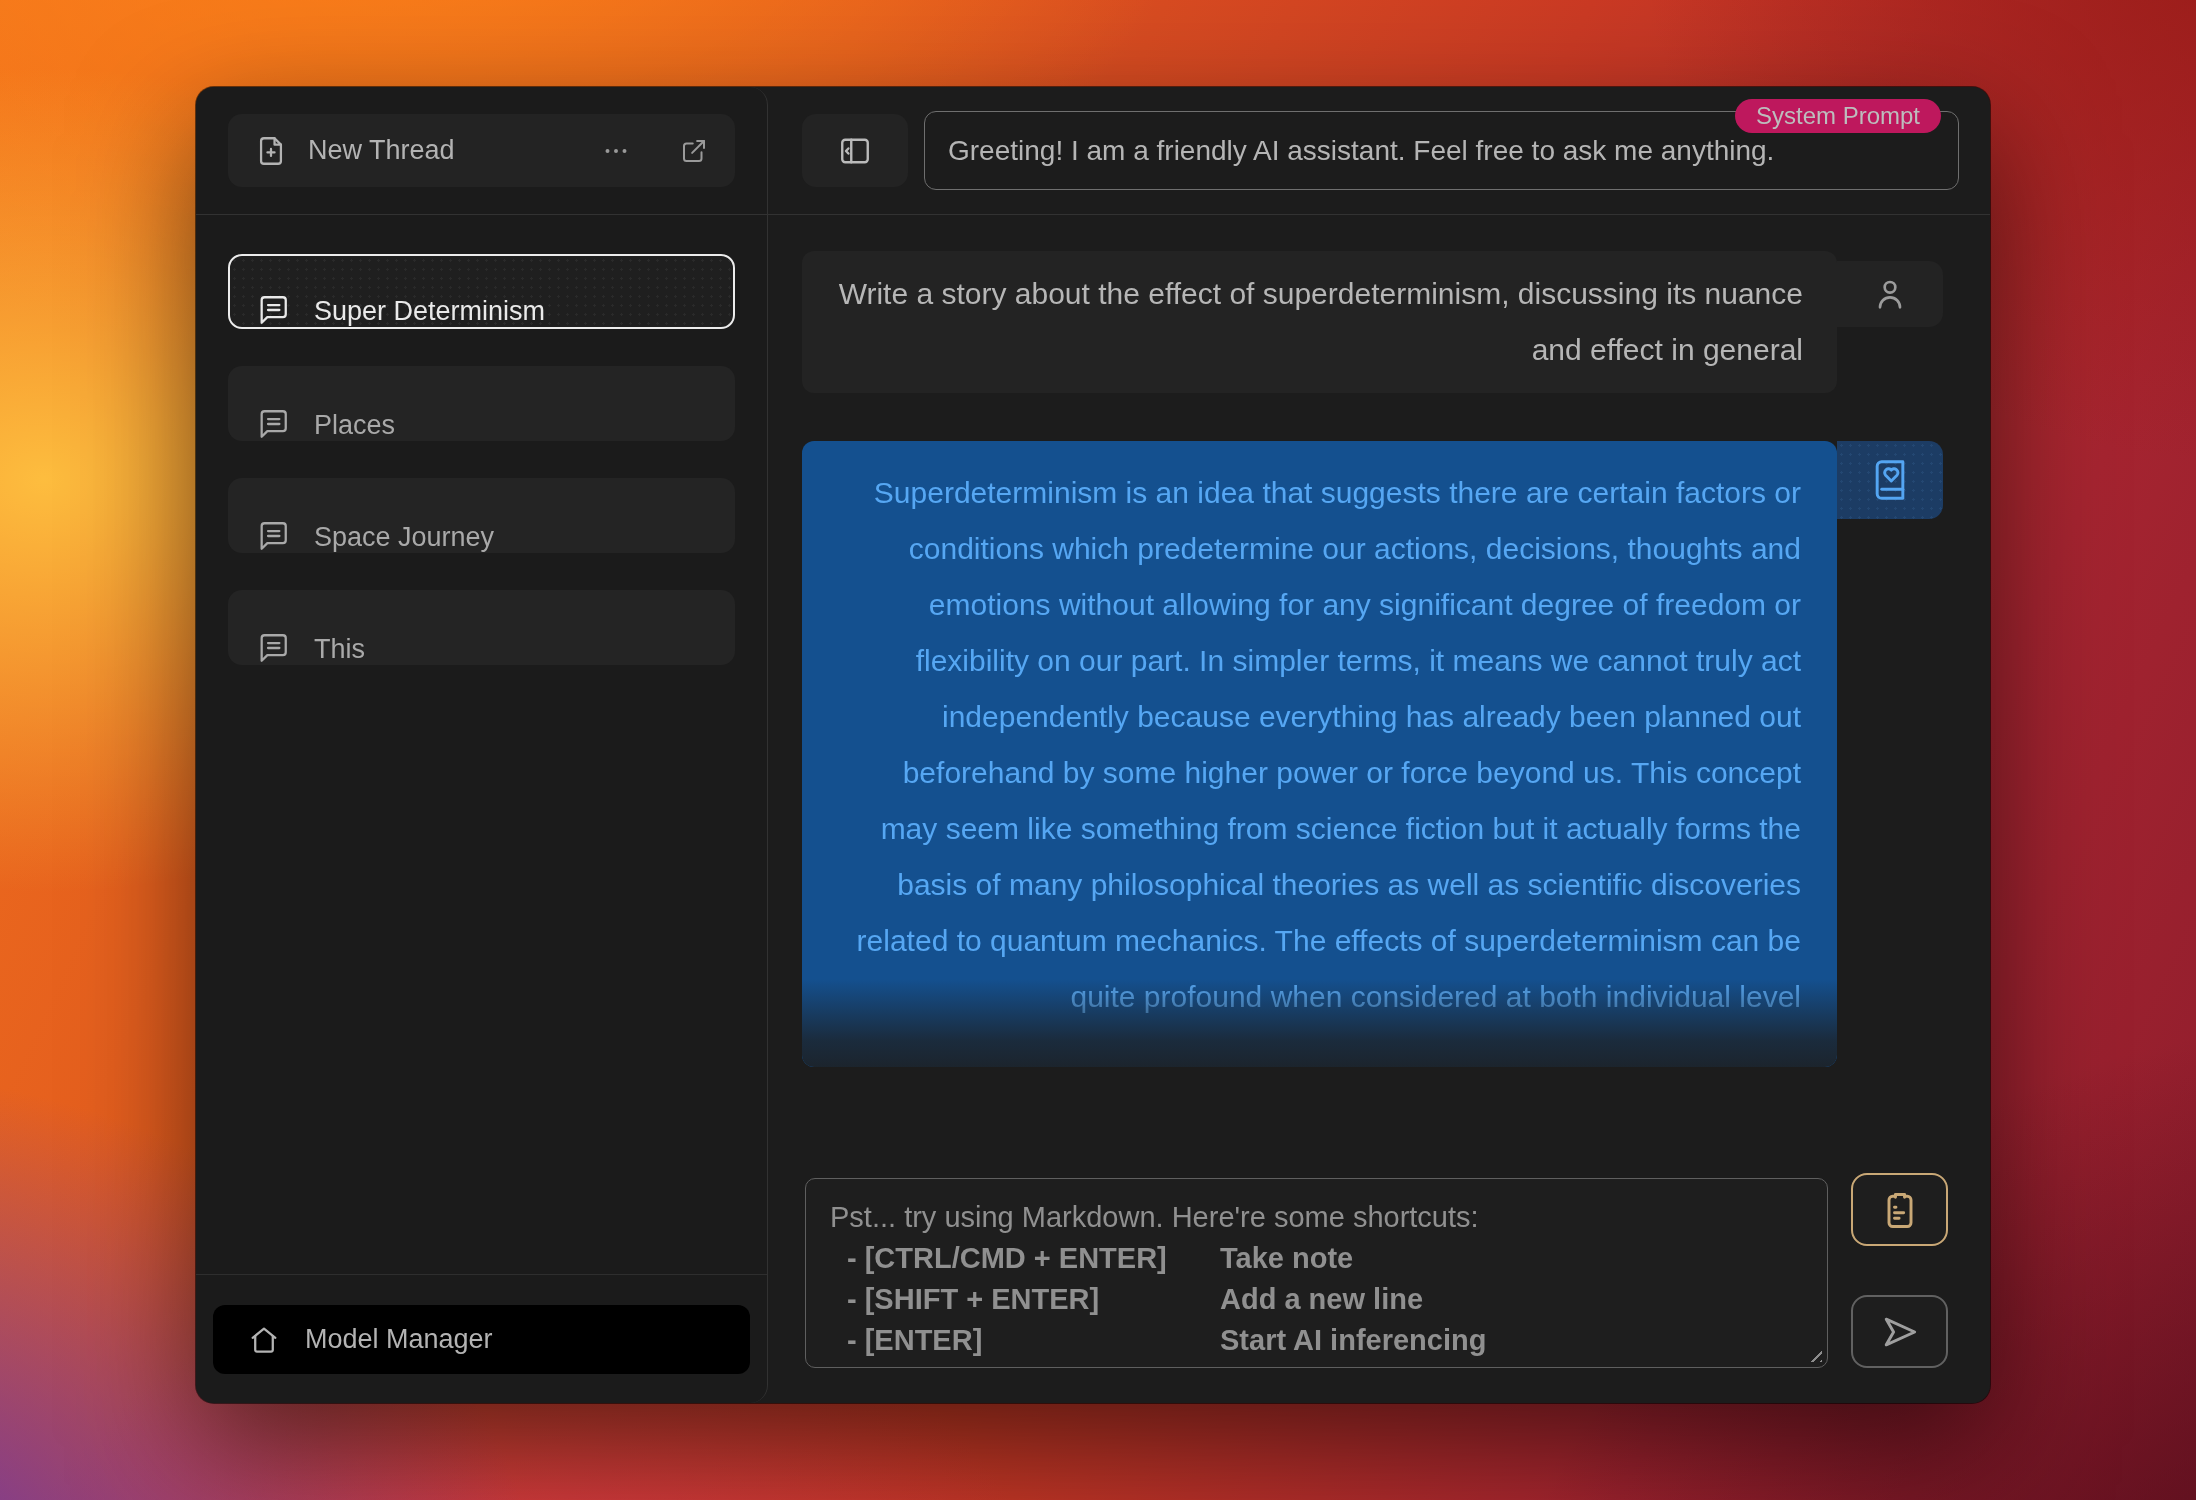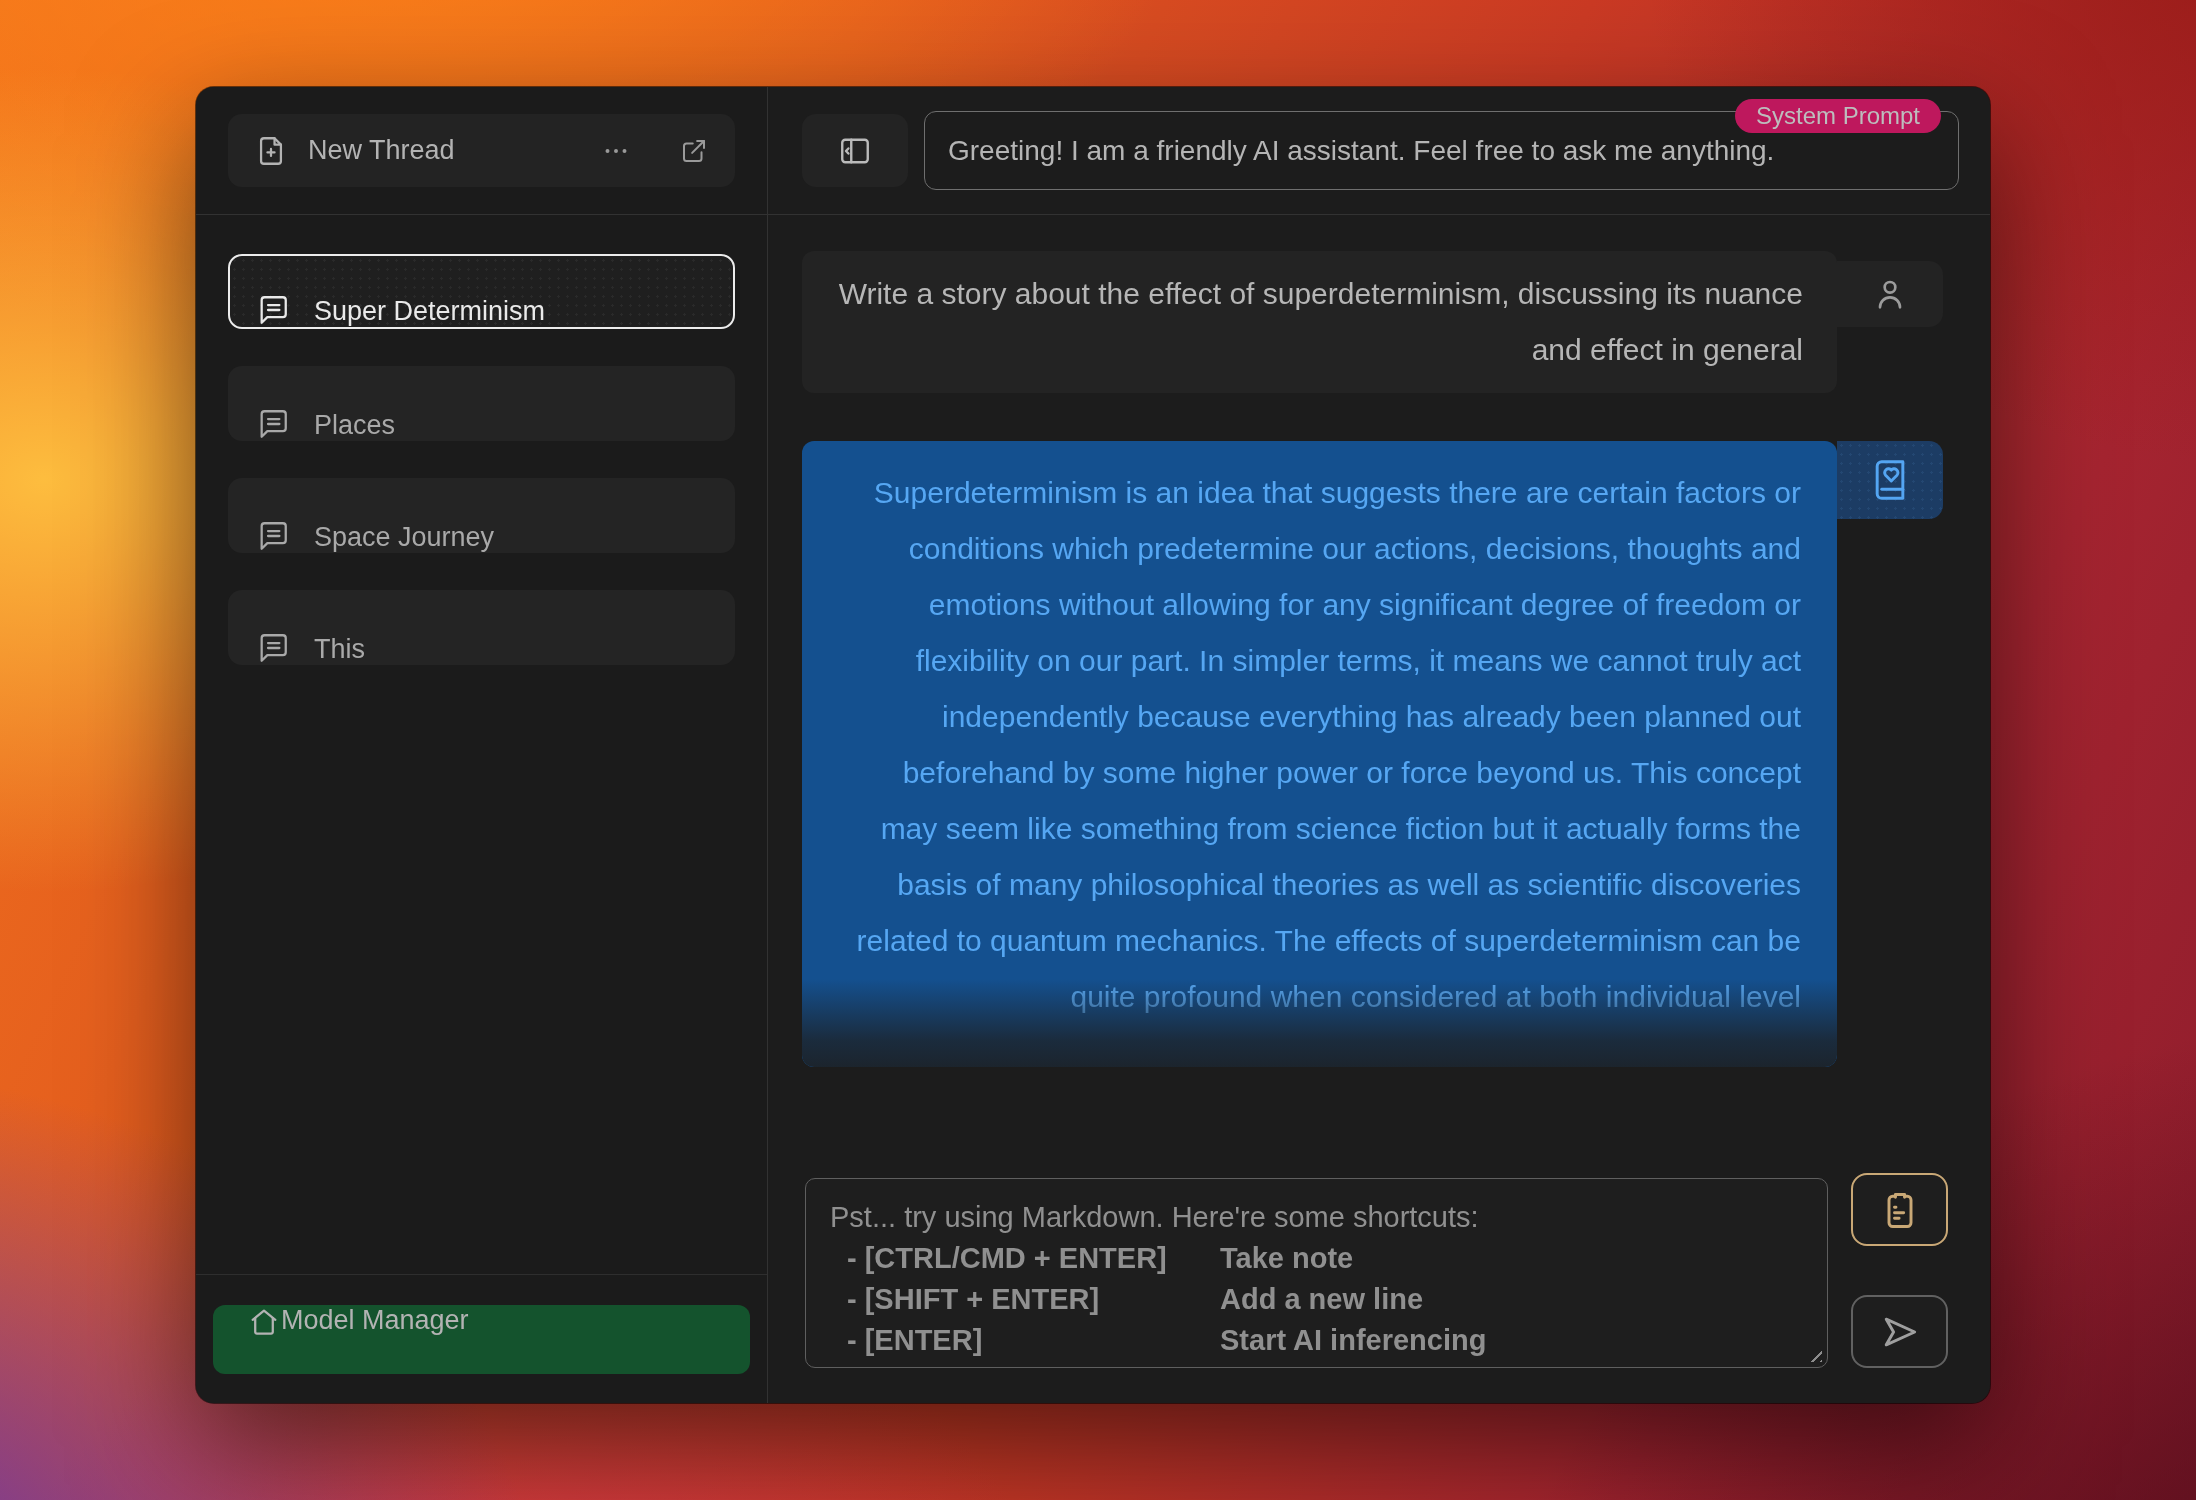--- a/index.html
+++ b/index.html
@@ -32,38 +32,38 @@
   .dot { width:19px; height:19px; border-radius:50%; }
   .dot.red    { background:#ed6a5e; }
   .dot.yellow { background:#f6be40; }
   .dot.green  { background:#33c748; }
   .title { color:#c9c6c3; font-size:28px; font-weight:700; display:flex; align-items:center; gap:12px; }
 
   .body-row { flex:1; display:flex; min-height:0; }
 
   
   .sidebar { width:572px; flex:0 0 572px; background:#1b1b1b; border-right:1px solid #323232;
-    display:flex; flex-direction:column; }
+    display:flex; flex-direction:column;border-radius:18px; }
   .sidebar-header { flex:0 0 128px; border-bottom:1px solid #323232;
     display:flex; align-items:center; padding:0 32px; }
   .new-thread-btn { flex:1; height:73px; background:#232323; border-radius:14px;
     display:flex; align-items:center; padding:0 26px; gap:20px; color:#b3b3b3; font-size:27px; cursor:pointer; }
   .nt-spacer { flex:1; }
   .nt-icons { display:flex; align-items:center; gap:46px; color:#9a9a9a; }
 
   .thread-list { flex:1; padding:39px 32px 0; overflow:hidden; }
   .thread-item { height:75px; background:#242424; border-radius:14px; margin-bottom:37px;
     display:flex; align-items:flex-end; gap:24px; padding:0 28px; color:#a9a9a9; font-size:27px; cursor:pointer; }
   .thread-item.selected { background:#1f1f1f; border:2px solid #ececec; color:#e9e9e9; padding:0 26px;
     background-image:radial-gradient(rgba(255,255,255,.05) 1px, transparent 1.4px); background-size:9px 9px; }
   .thread-item .t-icon { color:inherit; }
 
   .sidebar-bottom { border-top:1px solid #2e2e2e; padding:30px 17px 29px; }
-  .model-manager { height:69px; background:#14532d; border-radius:12px;
-    display:flex; padding:0 34px; color:#b3b3b3; font-size:27px; cursor:pointer; }
+  .model-manager { height:69px; background:#000000; border-radius:12px;
+    display:flex; align-items:center; gap:24px; padding:0 34px; color:#b3b3b3; font-size:27px; cursor:pointer; }
 
   
   .main { flex:1; min-width:0; display:flex; flex-direction:column; background:#1c1c1c; }
   .main-header { flex:0 0 128px; border-bottom:1px solid #323232; position:relative;
     display:flex; align-items:center; padding:0 31px 0 34px; gap:16px; }
   .toggle-btn { width:106px; height:73px; background:#232323; border-radius:14px;
     display:flex; align-items:center; justify-content:center; color:#bababa; cursor:pointer; }
   .sys-input { flex:1; height:79px; border:1px solid #6f6f6f; border-radius:12px; background:#1c1c1c;
     display:flex; align-items:center; padding:0 23px; color:#b5b5b5; font-size:28px; cursor:text; }
   .sys-badge { position:absolute; top:12px; right:49px; height:34px; padding:0 21px; z-index:2;

